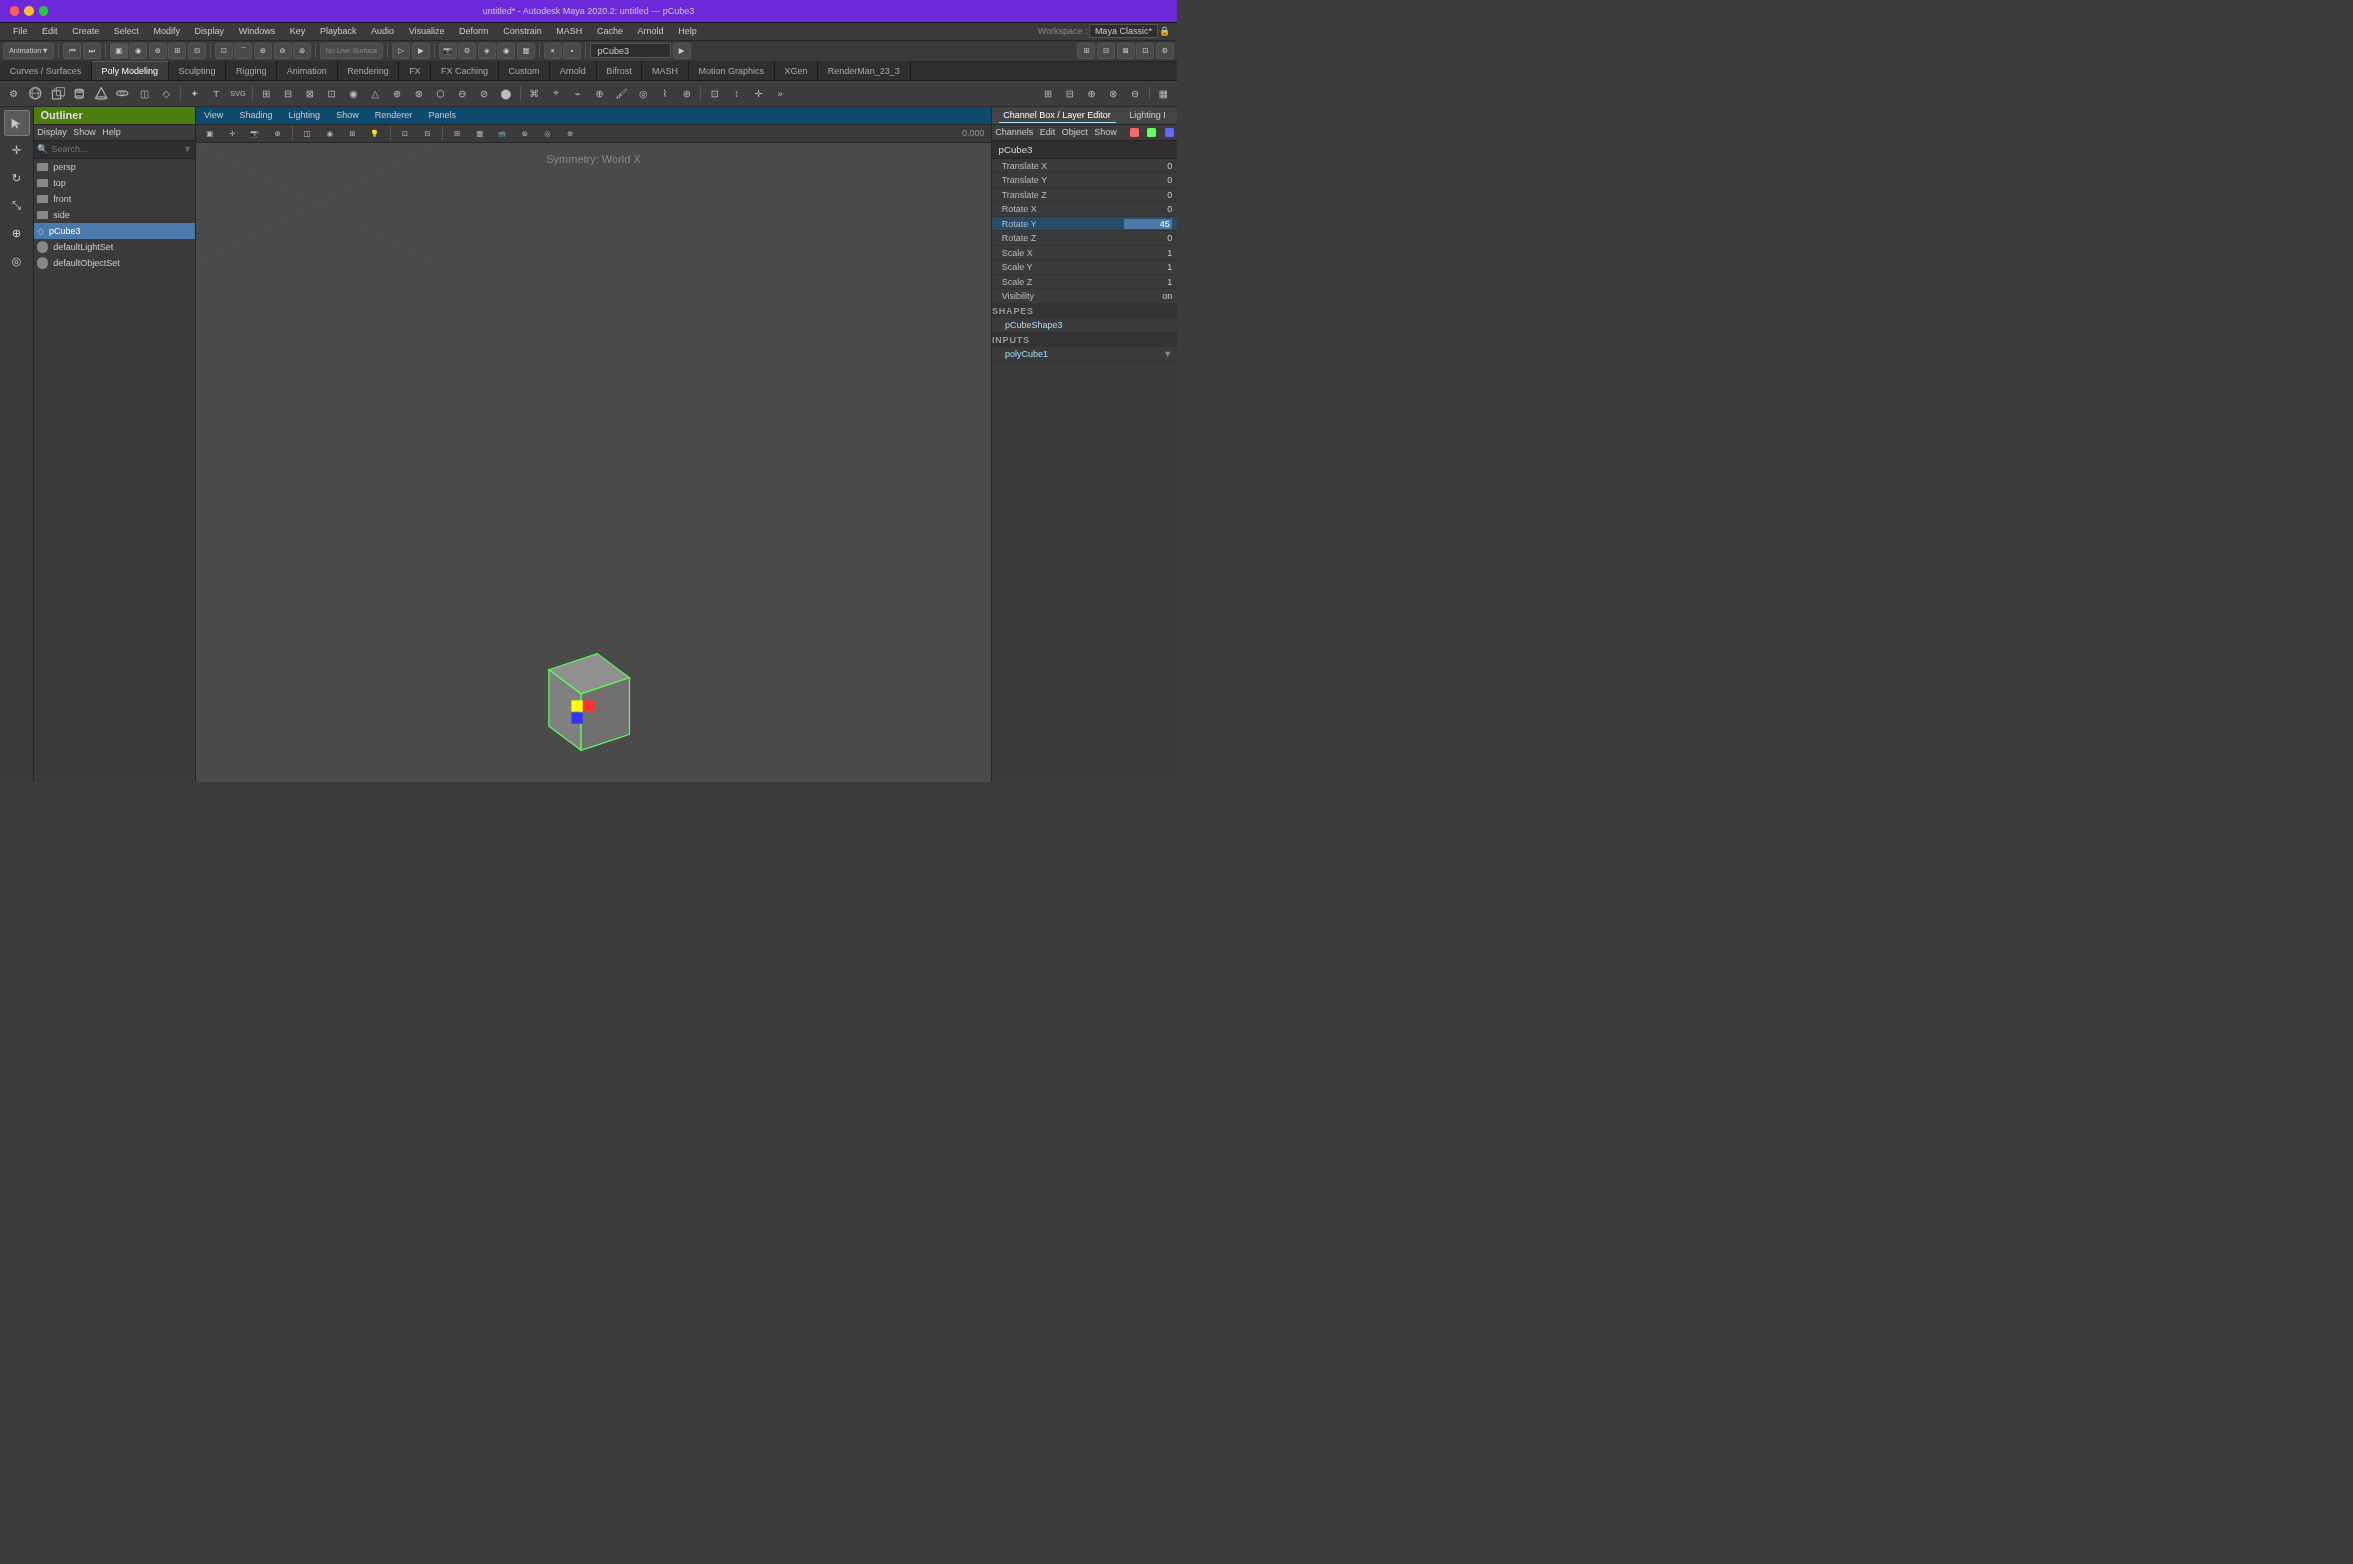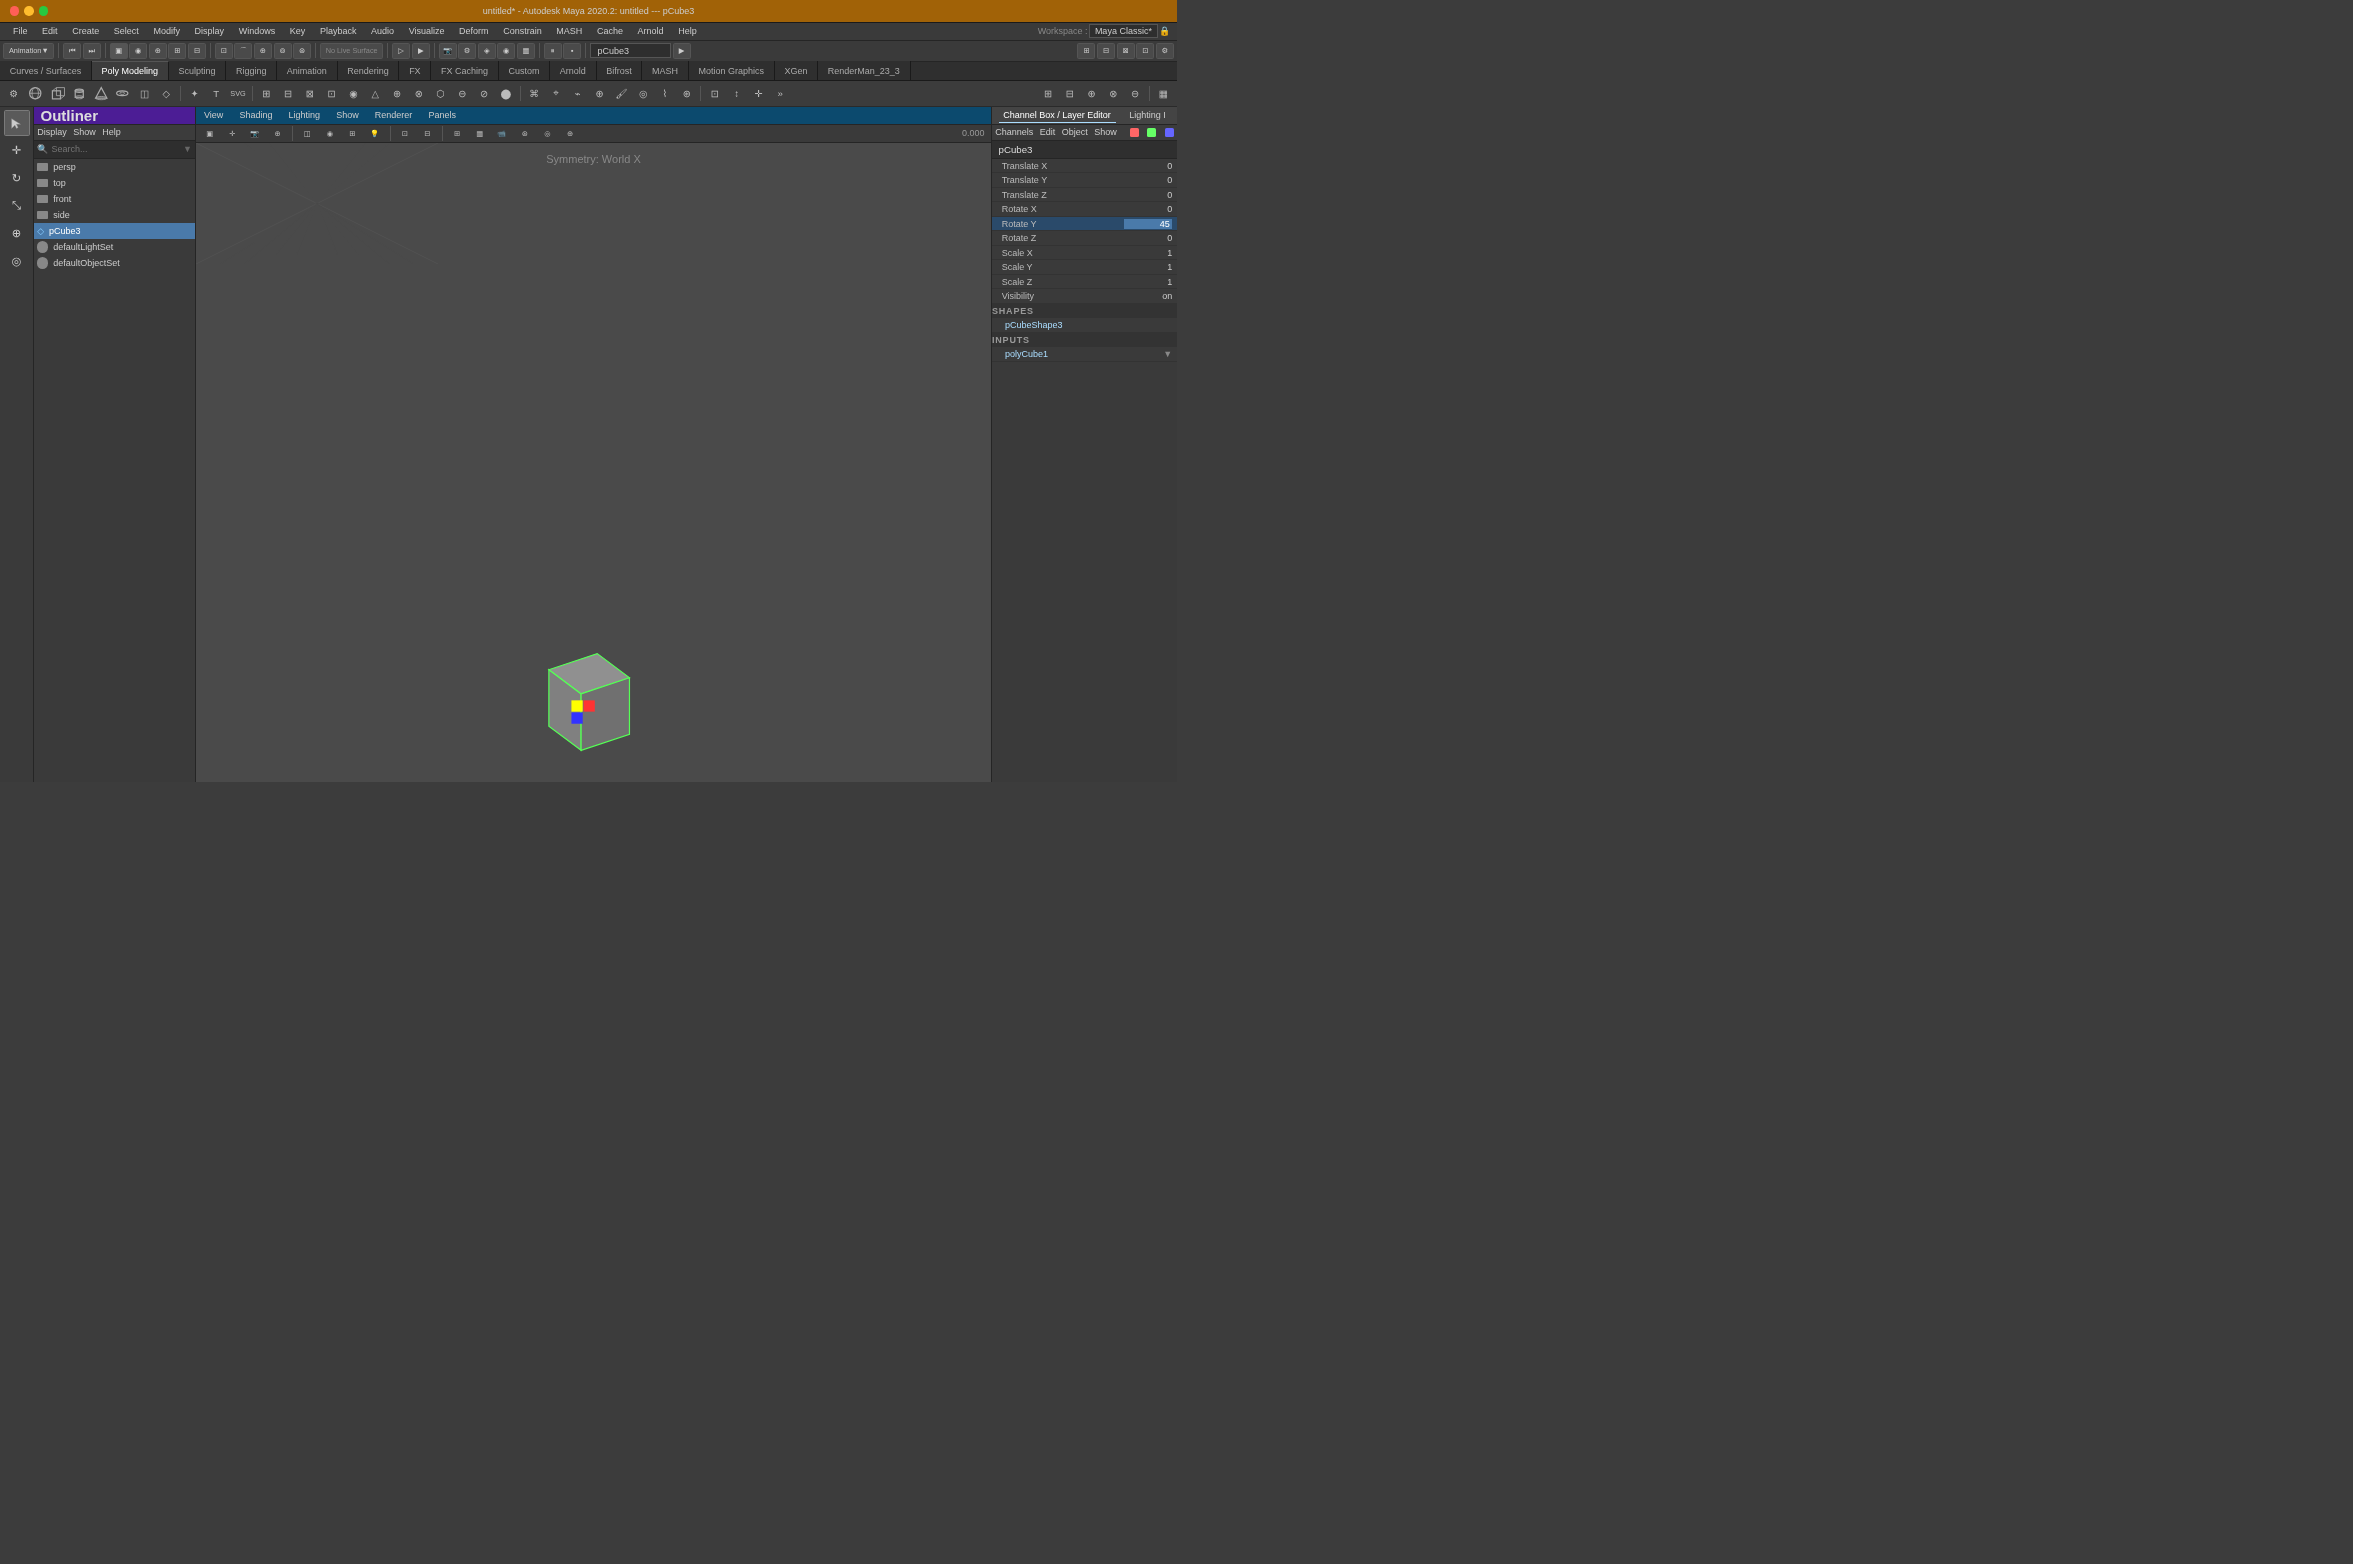--- a/index.html
+++ b/index.html
@@ -9,21 +9,21 @@
       background: #3c3c3c;
       font-family: -apple-system, 'Helvetica Neue', Arial, sans-serif;
       font-size: 9px;
       color: #cccccc;
       overflow: hidden;
     }
 
     
     #title-bar {
       height: 22.6px;
-      background: #a16207;
+      background: #6d28d9;
       display: flex;
       align-items: center;
       justify-content: center;
       position: relative;
       border-bottom: 0.8px solid #1a1a1a;
     }
     .traffic-lights {
       position: absolute;
       left: 9.7px;
       display: flex;
@@ -168,25 +168,25 @@
     
     #outliner-panel {
       width: 162px;
       background: #3a3a3a;
       border-right: 0.8px solid #252525;
       display: flex;
       flex-direction: column;
     }
     #outliner-header {
       height: 18px;
-      background: #4c1d95;
+      background: #4d7c0f;
       display: flex;
       align-items: center;
       padding: 0 6.5px;
-      font-size: 15px;
+      font-size: 11px;
       font-weight: bold;
       color: #ddd;
       border-bottom: 0.8px solid #252525;
     }
     #outliner-menubar {
       height: 16px;
       background: #3c3c3c;
       display: flex;
       align-items: center;
       padding: 0 3.2px;

